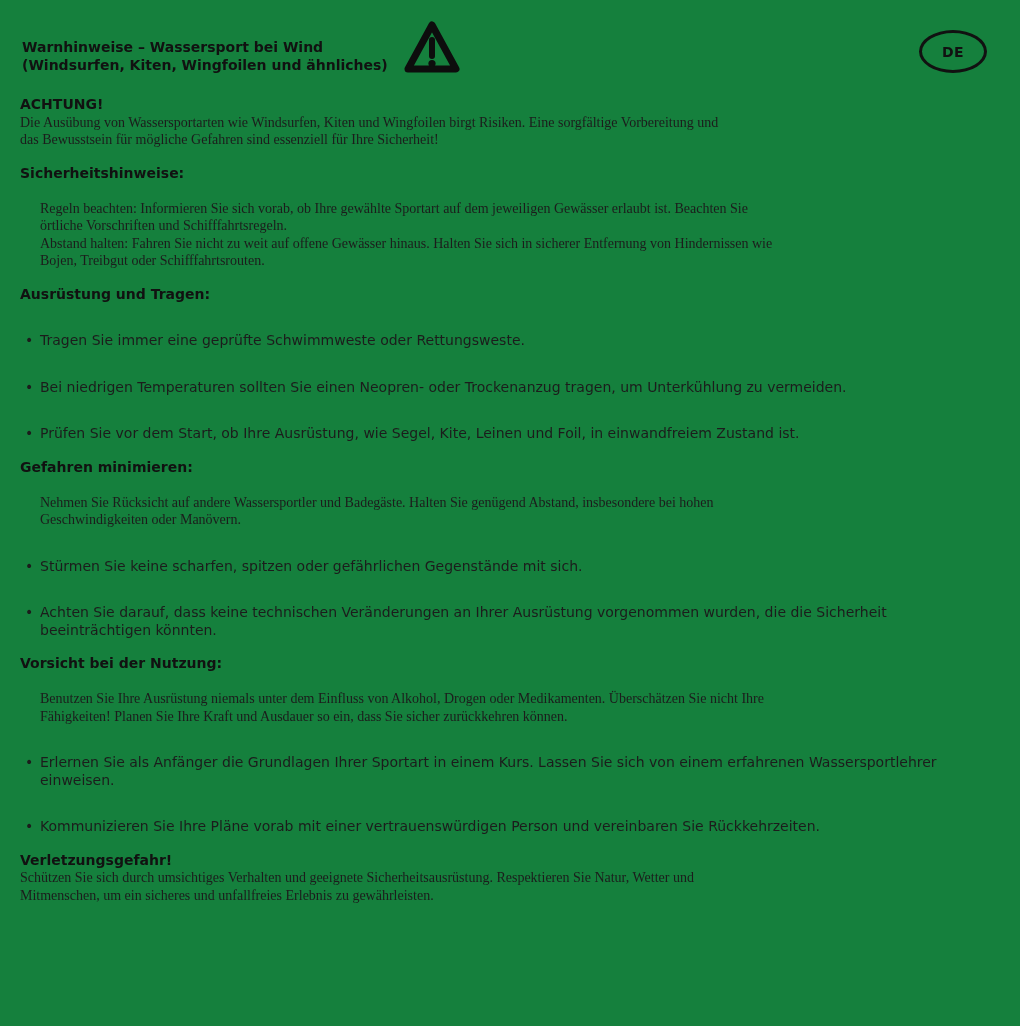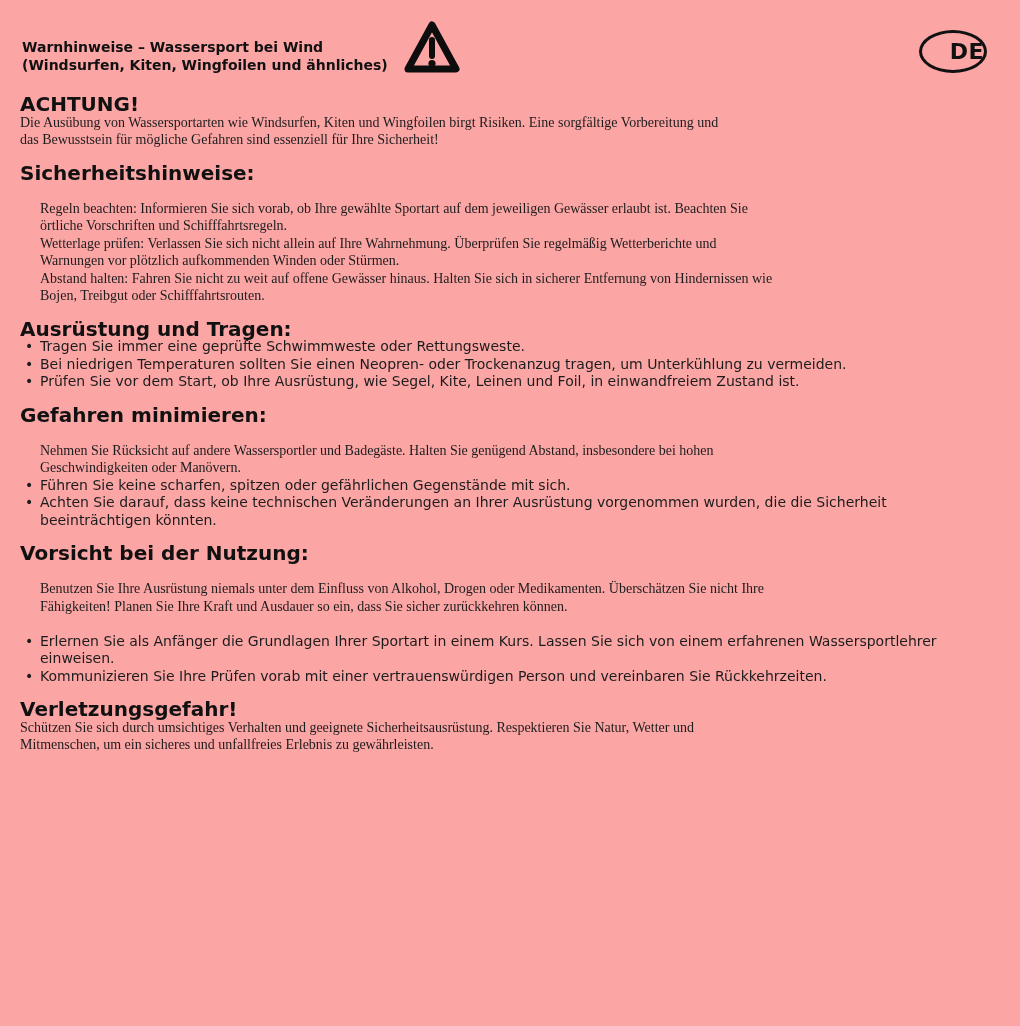--- a/index.html
+++ b/index.html
@@ -4,56 +4,57 @@
 <style>
   html, body { margin:0; padding:0; }
   body {
     width:1020px; height:1026px;
     background:#ffffff;
     font-family:"DejaVu Sans", sans-serif;
     font-size:14px;
     color:#1c1c1c;
     overflow:hidden;
   }
-  .page { position:relative; width:1020px; height:1026px; background:#fca5a5; overflow:hidden; }
+  .page { position:relative; width:1020px; height:1026px; background:#15803d; overflow:hidden; }
 
   
   .doc-title {
     position:absolute; left:22px; top:38px;
     font-weight:bold; line-height:18px;
     white-space:pre; color:#111;
   }
   .warn-triangle { position:absolute; left:402px; top:19px; width:60px; height:59px; }
   .de-badge {
     position:absolute; left:919px; top:30px;
     width:62px; height:37px;
     border:3.5px solid #111; border-radius:50%;
-    display:flex; align-items:center; justify-content:flex-end;
-    font-weight:bold; font-size:22px; color:#111;
+    display:flex; align-items:center; justify-content:center;
+    font-weight:bold; font-size:14px; color:#111;
     letter-spacing:0.5px;
   }
 
   
   main { position:absolute; left:20px; top:96px; width:980px; }
-  h2 { font-size:20px; font-weight:bold; color:#111; margin:0; padding:0; line-height:17.5px; }
+  h2 { font-size:14px; font-weight:bold; color:#111; margin:0; padding:0; line-height:17.5px; }
   section + section { margin-top:16px; }
   .sec-body { margin-top:17.5px; }
   .txt {
     margin:0; padding:0;
     line-height:17.5px;
     white-space:pre;
     font-family:Liberation Serif, serif;
   }
   .indent { padding-left:20px; }
   ul.bullets { list-style:none; margin:0; padding:0; }
   ul.bullets li {
     position:relative;
     padding-left:20px;
     line-height:17.5px;
     white-space:pre;
+    margin-top:29px;
   }
   ul.bullets li::before {
     content:"\2022";
     position:absolute; left:5px; top:0;
   }
 </style>
 </head>
 <body>
 
 <div class="page">
@@ -76,43 +77,41 @@
       <h2>ACHTUNG!</h2>
       <p class="txt">Die Ausübung von Wassersportarten wie Windsurfen, Kiten und Wingfoilen birgt Risiken. Eine sorgfältige Vorbereitung und
 das Bewusstsein für mögliche Gefahren sind essenziell für Ihre Sicherheit!</p>
     </section>
 
     <section>
       <h2>Sicherheitshinweise:</h2>
       <div class="sec-body">
         <div class="txt indent">Regeln beachten: Informieren Sie sich vorab, ob Ihre gewählte Sportart auf dem jeweiligen Gewässer erlaubt ist. Beachten Sie
 örtliche Vorschriften und Schifffahrtsregeln.</div>
-        <div class="txt indent">Wetterlage prüfen: Verlassen Sie sich nicht allein auf Ihre Wahrnehmung. Überprüfen Sie regelmäßig Wetterberichte und
-Warnungen vor plötzlich aufkommenden Winden oder Stürmen.</div>
         <div class="txt indent">Abstand halten: Fahren Sie nicht zu weit auf offene Gewässer hinaus. Halten Sie sich in sicherer Entfernung von Hindernissen wie
 Bojen, Treibgut oder Schifffahrtsrouten.</div>
       </div>
     </section>
 
     <section>
       <h2>Ausrüstung und Tragen:</h2>
       <ul class="bullets sec-body">
         <li>Tragen Sie immer eine geprüfte Schwimmweste oder Rettungsweste.</li>
         <li>Bei niedrigen Temperaturen sollten Sie einen Neopren- oder Trockenanzug tragen, um Unterkühlung zu vermeiden.</li>
         <li>Prüfen Sie vor dem Start, ob Ihre Ausrüstung, wie Segel, Kite, Leinen und Foil, in einwandfreiem Zustand ist.</li>
       </ul>
     </section>
 
     <section>
       <h2>Gefahren minimieren:</h2>
       <div class="sec-body">
         <div class="txt indent">Nehmen Sie Rücksicht auf andere Wassersportler und Badegäste. Halten Sie genügend Abstand, insbesondere bei hohen
 Geschwindigkeiten oder Manövern.</div>
         <ul class="bullets">
-          <li>Führen Sie keine scharfen, spitzen oder gefährlichen Gegenstände mit sich.</li>
+          <li>Stürmen Sie keine scharfen, spitzen oder gefährlichen Gegenstände mit sich.</li>
           <li>Achten Sie darauf, dass keine technischen Veränderungen an Ihrer Ausrüstung vorgenommen wurden, die die Sicherheit
 beeinträchtigen könnten.</li>
         </ul>
       </div>
     </section>
 
     <section>
       <h2>Vorsicht bei der Nutzung:</h2>
       <div class="sec-body">
         <div class="txt indent">Benutzen Sie Ihre Ausrüstung niemals unter dem Einfluss von Alkohol, Drogen oder Medikamenten. Überschätzen Sie nicht Ihre
@@ -120,21 +119,21 @@
       </div>
     </section>
 
     <section>
       <div class="sec-body">
         <ul class="bullets">
           <li>Erlernen Sie als Anfänger die Grundlagen Ihrer Sportart in einem Kurs. Lassen Sie sich von einem erfahrenen Wassersportlehrer
 einweisen.</li>
         </ul>
         <ul class="bullets">
-          <li>Kommunizieren Sie Ihre Prüfen vorab mit einer vertrauenswürdigen Person und vereinbaren Sie Rückkehrzeiten.</li>
+          <li>Kommunizieren Sie Ihre Pläne vorab mit einer vertrauenswürdigen Person und vereinbaren Sie Rückkehrzeiten.</li>
         </ul>
       </div>
     </section>
 
     <section>
       <h2>Verletzungsgefahr!</h2>
       <p class="txt">Schützen Sie sich durch umsichtiges Verhalten und geeignete Sicherheitsausrüstung. Respektieren Sie Natur, Wetter und
 Mitmenschen, um ein sicheres und unfallfreies Erlebnis zu gewährleisten.</p>
     </section>
 

